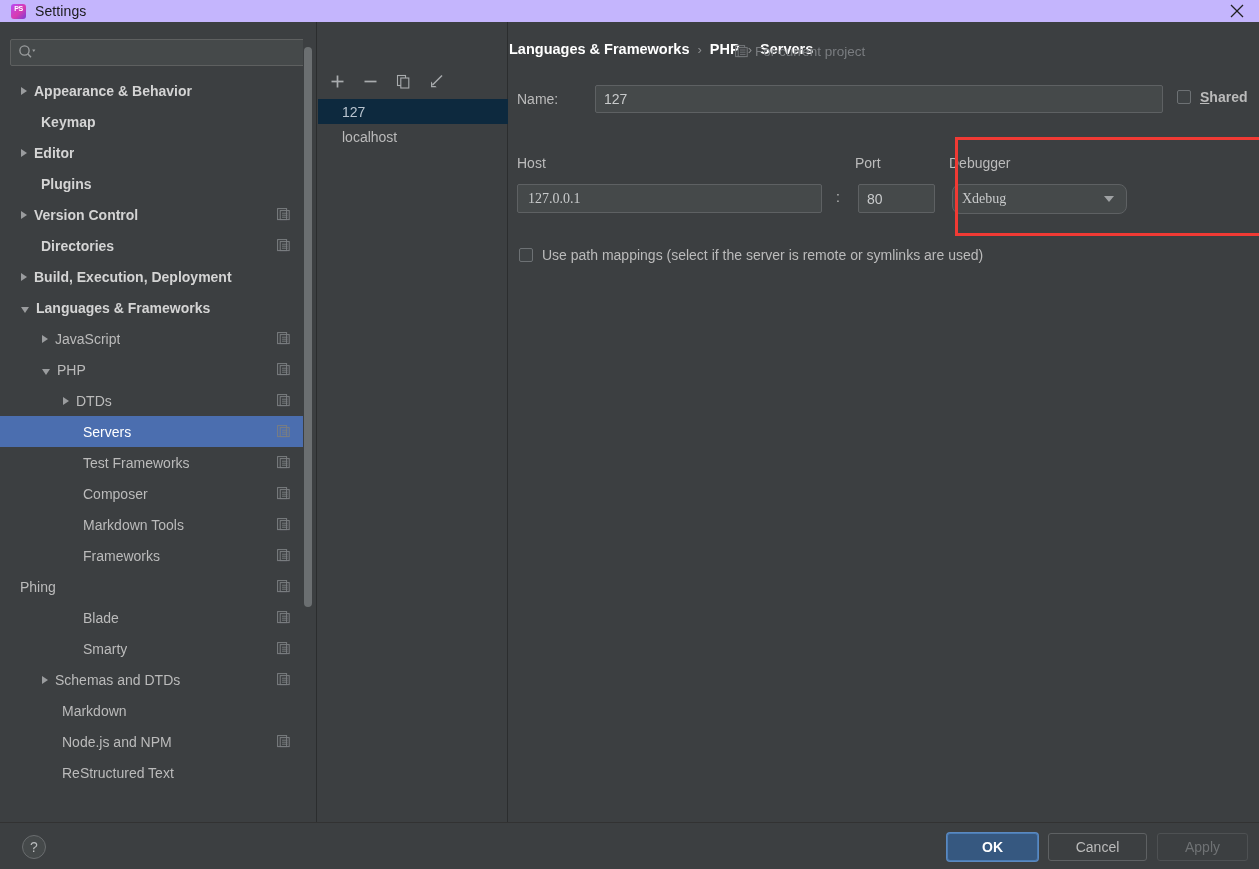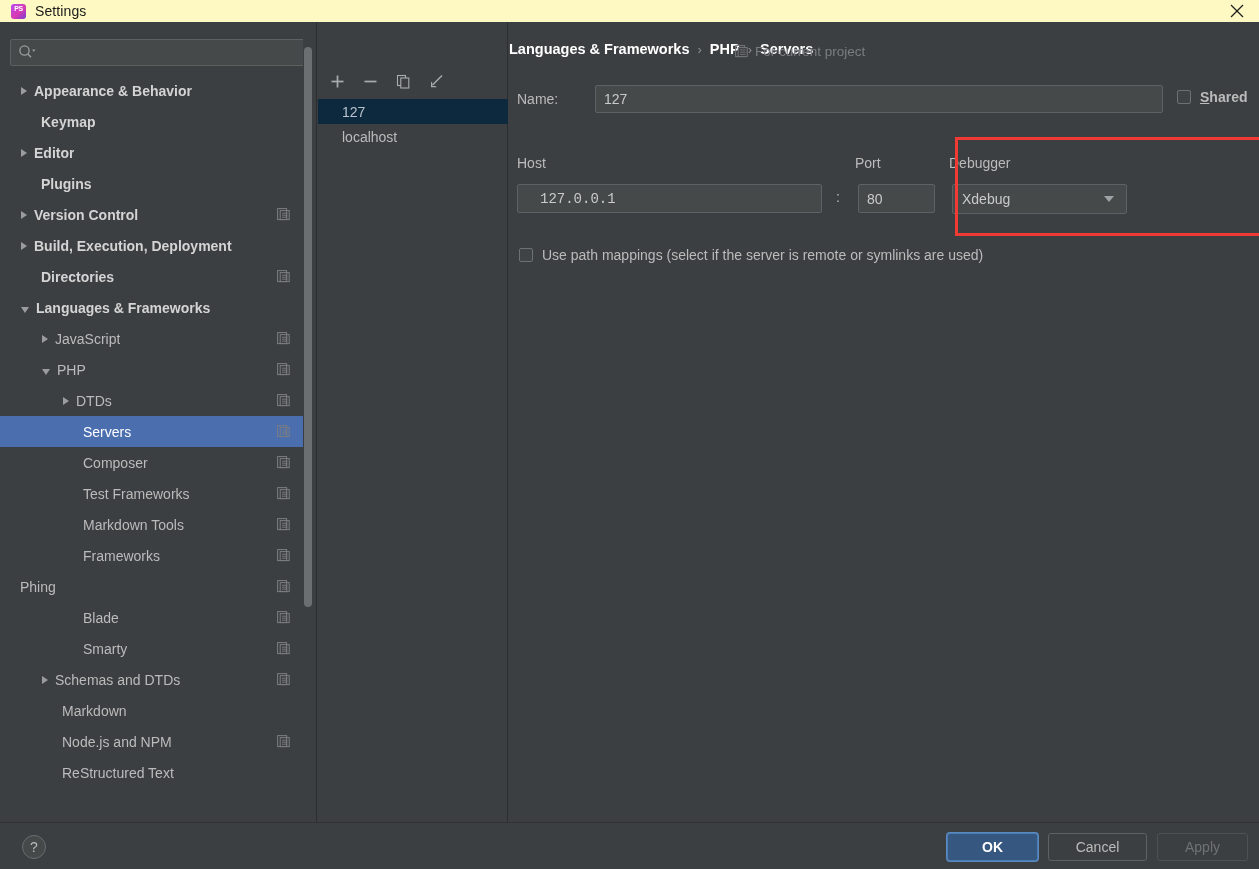--- a/index.html
+++ b/index.html
@@ -7,21 +7,21 @@
     width: 1259px; height: 869px;
     overflow: hidden;
     font-family: "Liberation Sans", sans-serif;
     background: #3c3f41;
   }
   body { position: relative; }
 
   
   #titlebar {
     position: absolute; left: 0; top: 0; width: 1259px; height: 22px;
-    background: #fef9c3;
+    background: #c4b5fd;
     display: flex; align-items: center;
   }
   #app-icon {
     width: 15px; height: 15px; margin-left: 11px; margin-right: 9px;
     border-radius: 3px;
     background: linear-gradient(135deg, #b74af7 0%, #d93bb0 55%, #7a3bd6 100%);
     position: relative; flex: none;
   }
   #app-icon::after {
     content: "PS"; position: absolute; left: 0; right: 0; top: 1px;
@@ -194,41 +194,42 @@
   }
   #host-label { left: 8px; top: 28px; }
   #port-label { left: 346px; top: 28px; }
   #dbg-label  { left: 440px; top: 28px; }
 
   #host-input {
     position: absolute; left: 8px; top: 57px;
     width: 305px; height: 29px;
     background: #45494a; border: 1px solid #5e6163; border-radius: 2px;
     color: #c8cacb; font-size: 14px;
-    font-family: Liberation Mono, monospace;
-    padding: 0 22px; outline: none;
+    font-family: Liberation Serif, serif;
+    padding: 0 10px; outline: none;
   }
   #colon {
     position: absolute; left: 327px; top: 62px;
     font-size: 14px; color: #bbbbbb;
   }
   #port-input {
     position: absolute; left: 349px; top: 57px;
     width: 77px; height: 29px;
     background: #45494a; border: 1px solid #5e6163; border-radius: 2px;
     color: #c8cacb; font-size: 14px;
     font-family: "Liberation Sans", sans-serif;
     padding: 0 8px; outline: none;
   }
   #dbg-select {
     position: absolute; left: 443px; top: 57px;
     width: 175px; height: 30px;
-    background: #45494a; border: 1px solid #5e6163; border-radius: 2px;
-    display: flex; align-items: center;
-    cursor: default;
+    background: #45494a; border: 1px solid #5e6163; border-radius: 8px;
+    display: flex; align-items: center;
+    cursor: default;
+    font-family: Liberation Serif, serif;
   }
   #dbg-value {
     font-size: 14px; color: #c8cacb; padding-left: 9px; flex: 1;
   }
   #dbg-arrow {
     width: 0; height: 0;
     border-left: 5.5px solid transparent;
     border-right: 5.5px solid transparent;
     border-top: 6.5px solid #9fa2a4;
     margin-right: 12px;
@@ -338,33 +339,33 @@
           <span class="label">Version Control</span>
           <span class="proj-icon"><svg viewBox="0 0 13 13" width="13" height="13">
               <rect x="0.6" y="0.6" width="9" height="11" fill="none" stroke="#7b7e81" stroke-width="1"></rect>
               <rect x="3.2" y="2.6" width="9" height="9" fill="none" stroke="#7b7e81" stroke-width="1"></rect>
               <line x1="5" y1="5.2" x2="10.5" y2="5.2" stroke="#7b7e81" stroke-width="0.9"></line>
               <line x1="5" y1="7.2" x2="10.5" y2="7.2" stroke="#7b7e81" stroke-width="0.9"></line>
               <line x1="5" y1="9.2" x2="10.5" y2="9.2" stroke="#7b7e81" stroke-width="0.9"></line>
             </svg></span>
         </div>
         <div class="tree-row bold" style="padding-left: 21px;">
+          <span class="arrow none"></span>
+          <span class="label">Directories</span>
+          <span class="proj-icon"><svg viewBox="0 0 13 13" width="13" height="13">
+              <rect x="0.6" y="0.6" width="9" height="11" fill="none" stroke="#7b7e81" stroke-width="1"></rect>
+              <rect x="3.2" y="2.6" width="9" height="9" fill="none" stroke="#7b7e81" stroke-width="1"></rect>
+              <line x1="5" y1="5.2" x2="10.5" y2="5.2" stroke="#7b7e81" stroke-width="0.9"></line>
+              <line x1="5" y1="7.2" x2="10.5" y2="7.2" stroke="#7b7e81" stroke-width="0.9"></line>
+              <line x1="5" y1="9.2" x2="10.5" y2="9.2" stroke="#7b7e81" stroke-width="0.9"></line>
+            </svg></span>
+        </div>
+        <div class="tree-row bold" style="padding-left: 21px;">
           <span class="arrow "></span>
           <span class="label">Build, Execution, Deployment</span>
-        </div>
-        <div class="tree-row bold" style="padding-left: 21px;">
-          <span class="arrow none"></span>
-          <span class="label">Directories</span>
-          <span class="proj-icon"><svg viewBox="0 0 13 13" width="13" height="13">
-              <rect x="0.6" y="0.6" width="9" height="11" fill="none" stroke="#7b7e81" stroke-width="1"></rect>
-              <rect x="3.2" y="2.6" width="9" height="9" fill="none" stroke="#7b7e81" stroke-width="1"></rect>
-              <line x1="5" y1="5.2" x2="10.5" y2="5.2" stroke="#7b7e81" stroke-width="0.9"></line>
-              <line x1="5" y1="7.2" x2="10.5" y2="7.2" stroke="#7b7e81" stroke-width="0.9"></line>
-              <line x1="5" y1="9.2" x2="10.5" y2="9.2" stroke="#7b7e81" stroke-width="0.9"></line>
-            </svg></span>
         </div>
         <div class="tree-row bold" style="padding-left: 21px;">
           <span class="arrow down"></span>
           <span class="label">Languages &amp; Frameworks</span>
         </div>
         <div class="tree-row" style="padding-left: 42px;">
           <span class="arrow "></span>
           <span class="label">JavaScript</span>
           <span class="proj-icon"><svg viewBox="0 0 13 13" width="13" height="13">
               <rect x="0.6" y="0.6" width="9" height="11" fill="none" stroke="#7b7e81" stroke-width="1"></rect>
@@ -402,32 +403,32 @@
           <span class="proj-icon"><svg viewBox="0 0 13 13" width="13" height="13">
               <rect x="0.6" y="0.6" width="9" height="11" fill="none" stroke="#7b7e81" stroke-width="1"></rect>
               <rect x="3.2" y="2.6" width="9" height="9" fill="none" stroke="#7b7e81" stroke-width="1"></rect>
               <line x1="5" y1="5.2" x2="10.5" y2="5.2" stroke="#7b7e81" stroke-width="0.9"></line>
               <line x1="5" y1="7.2" x2="10.5" y2="7.2" stroke="#7b7e81" stroke-width="0.9"></line>
               <line x1="5" y1="9.2" x2="10.5" y2="9.2" stroke="#7b7e81" stroke-width="0.9"></line>
             </svg></span>
         </div>
         <div class="tree-row" style="padding-left: 63px;">
           <span class="arrow none"></span>
+          <span class="label">Test Frameworks</span>
+          <span class="proj-icon"><svg viewBox="0 0 13 13" width="13" height="13">
+              <rect x="0.6" y="0.6" width="9" height="11" fill="none" stroke="#7b7e81" stroke-width="1"></rect>
+              <rect x="3.2" y="2.6" width="9" height="9" fill="none" stroke="#7b7e81" stroke-width="1"></rect>
+              <line x1="5" y1="5.2" x2="10.5" y2="5.2" stroke="#7b7e81" stroke-width="0.9"></line>
+              <line x1="5" y1="7.2" x2="10.5" y2="7.2" stroke="#7b7e81" stroke-width="0.9"></line>
+              <line x1="5" y1="9.2" x2="10.5" y2="9.2" stroke="#7b7e81" stroke-width="0.9"></line>
+            </svg></span>
+        </div>
+        <div class="tree-row" style="padding-left: 63px;">
+          <span class="arrow none"></span>
           <span class="label">Composer</span>
-          <span class="proj-icon"><svg viewBox="0 0 13 13" width="13" height="13">
-              <rect x="0.6" y="0.6" width="9" height="11" fill="none" stroke="#7b7e81" stroke-width="1"></rect>
-              <rect x="3.2" y="2.6" width="9" height="9" fill="none" stroke="#7b7e81" stroke-width="1"></rect>
-              <line x1="5" y1="5.2" x2="10.5" y2="5.2" stroke="#7b7e81" stroke-width="0.9"></line>
-              <line x1="5" y1="7.2" x2="10.5" y2="7.2" stroke="#7b7e81" stroke-width="0.9"></line>
-              <line x1="5" y1="9.2" x2="10.5" y2="9.2" stroke="#7b7e81" stroke-width="0.9"></line>
-            </svg></span>
-        </div>
-        <div class="tree-row" style="padding-left: 63px;">
-          <span class="arrow none"></span>
-          <span class="label">Test Frameworks</span>
           <span class="proj-icon"><svg viewBox="0 0 13 13" width="13" height="13">
               <rect x="0.6" y="0.6" width="9" height="11" fill="none" stroke="#7b7e81" stroke-width="1"></rect>
               <rect x="3.2" y="2.6" width="9" height="9" fill="none" stroke="#7b7e81" stroke-width="1"></rect>
               <line x1="5" y1="5.2" x2="10.5" y2="5.2" stroke="#7b7e81" stroke-width="0.9"></line>
               <line x1="5" y1="7.2" x2="10.5" y2="7.2" stroke="#7b7e81" stroke-width="0.9"></line>
               <line x1="5" y1="9.2" x2="10.5" y2="9.2" stroke="#7b7e81" stroke-width="0.9"></line>
             </svg></span>
         </div>
         <div class="tree-row" style="padding-left: 63px;">
           <span class="arrow none"></span>

